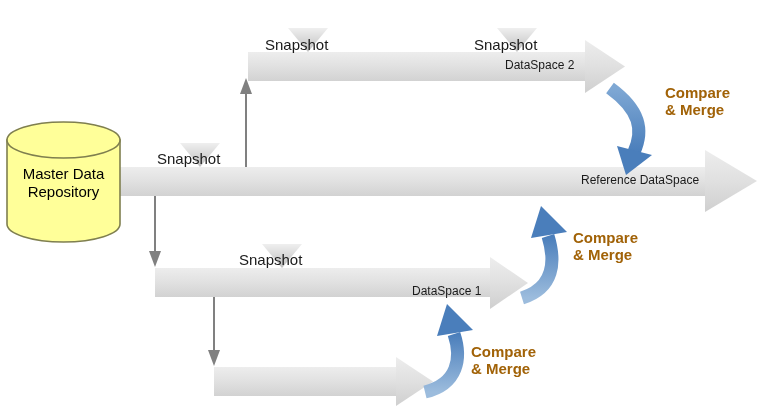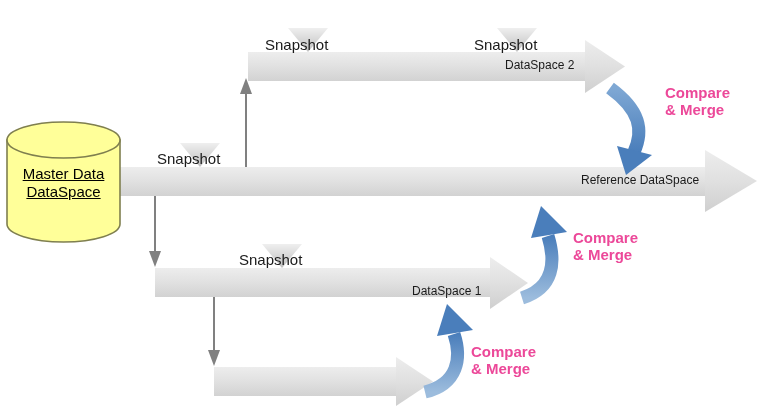--- a/index.html
+++ b/index.html
@@ -35,21 +35,21 @@
     color: #1a1a1a;
     margin-top: 32px;
   }
   .ds-lbl {
     font-size: 12px;
     color: #1a1a1a;
   }
   .cm-lbl {
     font-size: 15px;
     font-weight: bold;
-    color: #ec4899;
+    color: #a16207;
     line-height: 1.15;
   }
   .cyl-lbl {
     position: absolute;
     text-align: center;
     font-size: 15px;
     color: #000000;
     line-height: 1.2;
     white-space: nowrap;
   }
@@ -145,23 +145,23 @@
       <path d="M 425,392 C 458,384 462,358 454,334" stroke="url(#blueGrad2)" stroke-width="13" fill="none" stroke-linecap="butt"></path>
       <polygon points="447,304 437,336 473,330" fill="#4A7EBB"></polygon>
     </g>
 
     <g>
       <path d="M 7,140 L 7,224 A 56.5,18 0 0 0 120,224 L 120,140 Z" fill="#FFFF99" stroke="#7F7F4F" stroke-width="1.6"></path>
       <ellipse cx="63.5" cy="140" rx="56.5" ry="18" fill="#FFFF99" stroke="#7F7F4F" stroke-width="1.6"></ellipse>
     </g>
   </svg>
 
-  <div class="cyl-lbl" style="left:7px; top:165px; width:113px;text-decoration:underline;">
+  <div class="cyl-lbl" style="left:7px; top:165px; width:113px;">
     <div>Master Data</div>
-    <div>DataSpace</div>
+    <div>Repository</div>
   </div>
 
   <div class="lbl snap-lbl" style="left:265px; top:4px;">Snapshot</div>
 
   <div class="lbl snap-lbl" style="left:474px; top:4px;">Snapshot</div>
 
   <div class="lbl snap-lbl" style="left:157px; top:118px;">Snapshot</div>
 
   <div class="lbl snap-lbl" style="left:239px; top:219px;">Snapshot</div>
 

